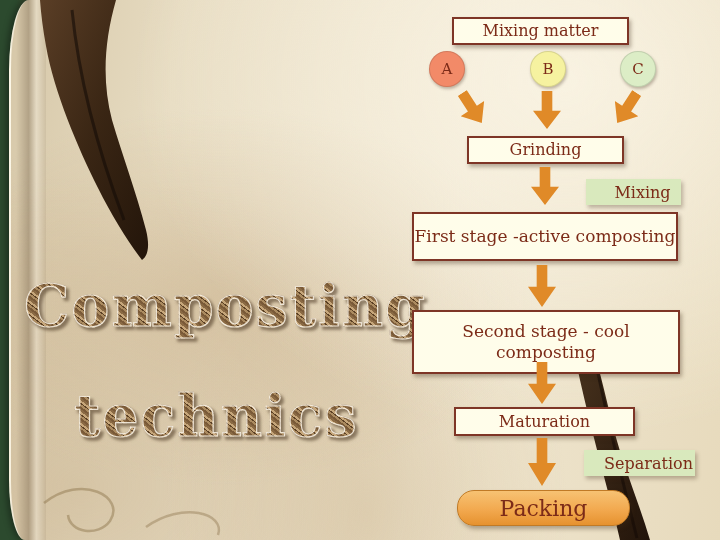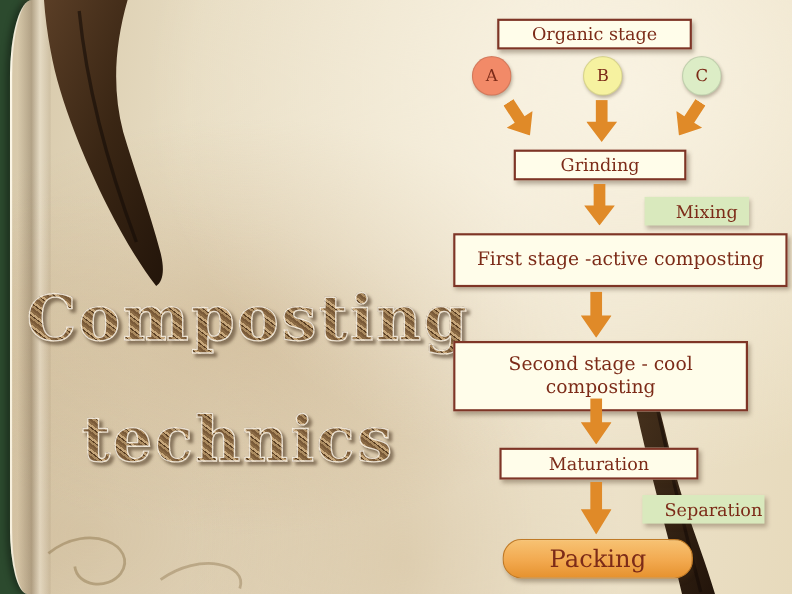--- a/index.html
+++ b/index.html
@@ -36,20 +36,21 @@
   
   .title-line{
     position:absolute;
     font-family:"DejaVu Serif", serif;
     font-weight:bold;font-size:57px;letter-spacing:2px;white-space:nowrap;
     background:
       repeating-linear-gradient(37deg,#7a5a38 0 2px,#ab8b60 2px 4px,#5b4024 4px 5px,#c6a67a 5px 7px,#8a6a44 7px 9px);
     -webkit-background-clip:text;background-clip:text;color:transparent;
     -webkit-text-stroke:1.2px rgba(250,246,235,.85);
     filter:drop-shadow(3px 3px 1.5px rgba(70,50,30,.55));
+    margin-top:16px;
   }
   @supports not (background-clip: text){
     .title-line{color:#7b5a38;-webkit-text-stroke:0;}
   }
 
   
   .node{
     position:absolute;box-sizing:border-box;
     background:var(--box-bg,#fffdea);
     border:2px solid var(--box-border,#7e3526);
@@ -128,37 +129,37 @@
     <path d="M116,72 C152,46 196,58 188,80" stroke="rgba(138,112,72,.4)" stroke-width="2.5" fill="none"></path>
   </svg>
 
   <div>
     <div class="title-line" style="left:24px;top:256px;">Composting</div>
     <div class="title-line" style="left:74px;top:366px;">technics</div>
   </div>
 
   <div>
 
-    <div class="node" style="left:452px;top:17px;width:177px;height:28px;">Organic stage</div>
+    <div class="node" style="left:452px;top:17px;width:177px;height:28px;">Mixing matter</div>
 
     <div class="circle a" style="left:429px;top:51px;">A</div>
     <div class="circle b" style="left:530px;top:51px;">B</div>
     <div class="circle c" style="left:620px;top:51px;">C</div>
 
     <div class="arrow" style="left:458px;top:90px;height:36px;transform:rotate(-33deg);"></div>
     <div class="arrow" style="left:533px;top:91px;height:38px;"></div>
     <div class="arrow" style="left:613px;top:90px;height:36px;transform:rotate(33deg);"></div>
 
     <div class="node" style="left:467px;top:136px;width:157px;height:28px;">Grinding</div>
 
     <div class="arrow" style="left:531px;top:167px;height:38px;"></div>
 
     <div class="tag" style="left:586px;top:179px;width:95px;height:26px;">Mixing</div>
 
-    <div class="node" style="left:412px;top:212px;width:304px;height:49px;font-size:17px;">First stage -active composting</div>
+    <div class="node" style="left:412px;top:212px;width:266px;height:49px;font-size:17px;">First stage -active composting</div>
 
     <div class="arrow" style="left:528px;top:265px;height:42px;"></div>
 
     <div class="node" style="left:412px;top:310px;width:268px;height:64px;font-size:17px;padding:0 34px;">Second stage - cool composting</div>
 
     <div class="arrow" style="left:528px;top:362px;height:42px;"></div>
 
     <div class="node" style="left:454px;top:407px;width:181px;height:29px;">Maturation</div>
 
     <div class="arrow" style="left:528px;top:438px;height:48px;"></div>

